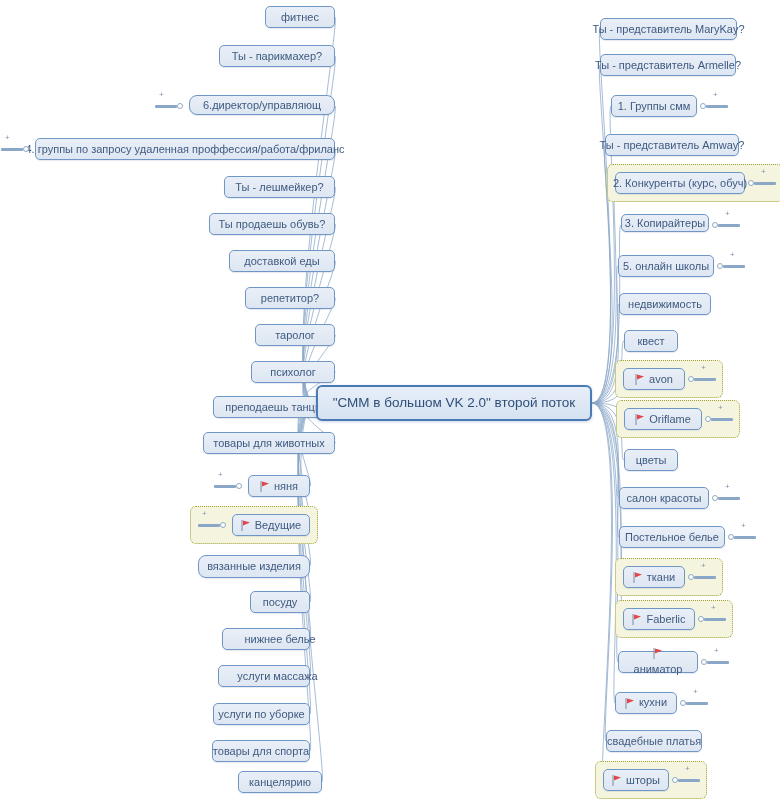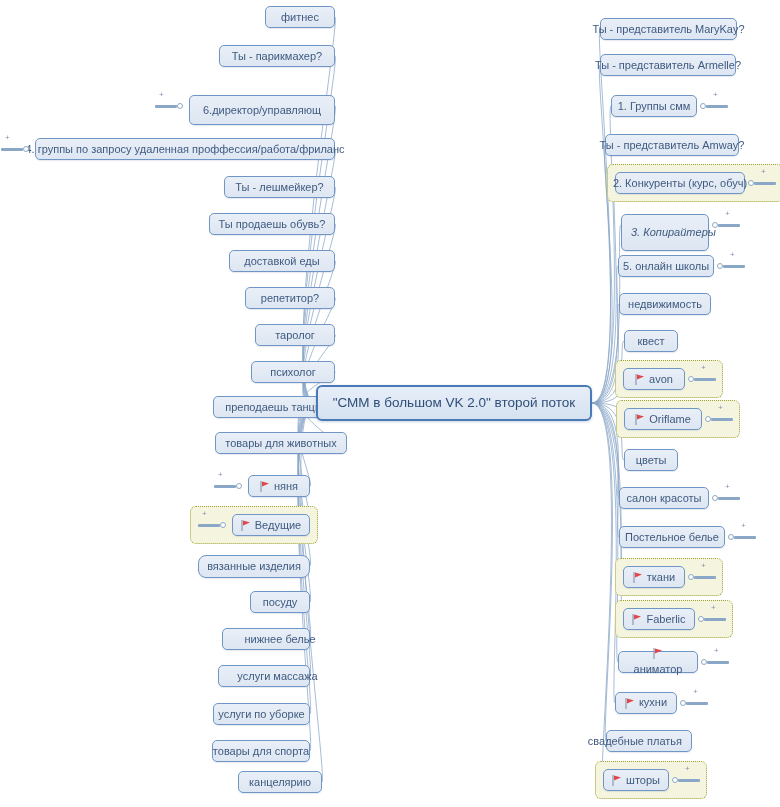--- a/index.html
+++ b/index.html
@@ -162,21 +162,21 @@
         <div class="node" style="position: relative; width: 70px; height: 22px; justify-content: center;">
           <span>фитнес</span>
         </div>
       </div>
       <div class="node-wrap" style="left: 219px; top: 45px;">
         <div class="node" style="position: relative; width: 116px; height: 22px; justify-content: center;">
           <span>Ты - парикмахер?</span>
         </div>
       </div>
       <div class="node-wrap" style="left: 189px; top: 95px;">
-        <div class="node" style="position: relative; width: 146px; height: 30px; justify-content: center;">
+        <div class="node" style="position: relative; width: 146px; height: 20px; justify-content: center; border-radius: 8px;">
           <span>6.директор/управляющ</span>
         </div>
         <div style="position: absolute; top: 4px; left: -34px;">
           <div class="handle left">
             <span class="knob"></span>
             <span class="stub"></span>
             <span class="plus">+</span>
           </div>
         </div>
       </div>
@@ -220,21 +220,21 @@
       <div class="node-wrap" style="left: 251px; top: 361px;">
         <div class="node" style="position: relative; width: 84px; height: 22px; justify-content: center;">
           <span>психолог</span>
         </div>
       </div>
       <div class="node-wrap" style="left: 213px; top: 396px;">
         <div class="node" style="position: relative; width: 122px; height: 22px; justify-content: center;">
           <span>преподаешь танцы</span>
         </div>
       </div>
-      <div class="node-wrap" style="left: 215px; top: 432px;">
+      <div class="node-wrap" style="left: 203px; top: 432px;">
         <div class="node" style="position: relative; width: 132px; height: 22px; justify-content: center;">
           <span>товары для животных</span>
         </div>
       </div>
       <div class="node-wrap" style="left: 248px; top: 475px;">
         <div class="node" style="position: relative; width: 62px; height: 22px; justify-content: center;">
           <span class="flag-icon">
             <svg width="10" height="11" viewBox="0 0 10 11">
               <path d="M1 0 L1 11" stroke="#8a9bb0" stroke-width="1.2" fill="none"></path>
               <path d="M2 0.6 L9 2.6 L2 5.4 Z" fill="#e2454a"></path>
@@ -336,21 +336,21 @@
         </div>
         <div style="position: absolute; top: 4px; left: 133px;">
           <div class="handle right">
             <span class="knob"></span>
             <span class="stub"></span>
             <span class="plus">+</span>
           </div>
         </div>
       </div>
       <div class="node-wrap" style="left: 621px; top: 214px;">
-        <div class="node" style="position: relative; width: 88px; height: 37px;  font-style: italic;">
+        <div class="node" style="position: relative; width: 88px; height: 18px; justify-content: center;">
           <span>3. Копирайтеры</span>
         </div>
         <div style="position: absolute; top: 4px; left: 91px;">
           <div class="handle right">
             <span class="knob"></span>
             <span class="stub"></span>
             <span class="plus">+</span>
           </div>
         </div>
       </div>
@@ -507,21 +507,21 @@
         </div>
         <div style="position: absolute; top: 4px; left: 65px;">
           <div class="handle right">
             <span class="knob"></span>
             <span class="stub"></span>
             <span class="plus">+</span>
           </div>
         </div>
       </div>
       <div class="node-wrap" style="left: 606px; top: 730px;">
-        <div class="node" style="position: relative; width: 86px; height: 22px; justify-content: flex-end;">
+        <div class="node" style="position: relative; width: 96px; height: 22px; justify-content: center;">
           <span>свадебные платья</span>
         </div>
       </div>
       <div class="node-wrap" style="left: 603px; top: 769px;">
         <div class="node" style="position: relative; width: 66px; height: 22px; justify-content: center;">
           <span class="flag-icon">
             <svg width="10" height="11" viewBox="0 0 10 11">
               <path d="M1 0 L1 11" stroke="#8a9bb0" stroke-width="1.2" fill="none"></path>
               <path d="M2 0.6 L9 2.6 L2 5.4 Z" fill="#e2454a"></path>
             </svg>

